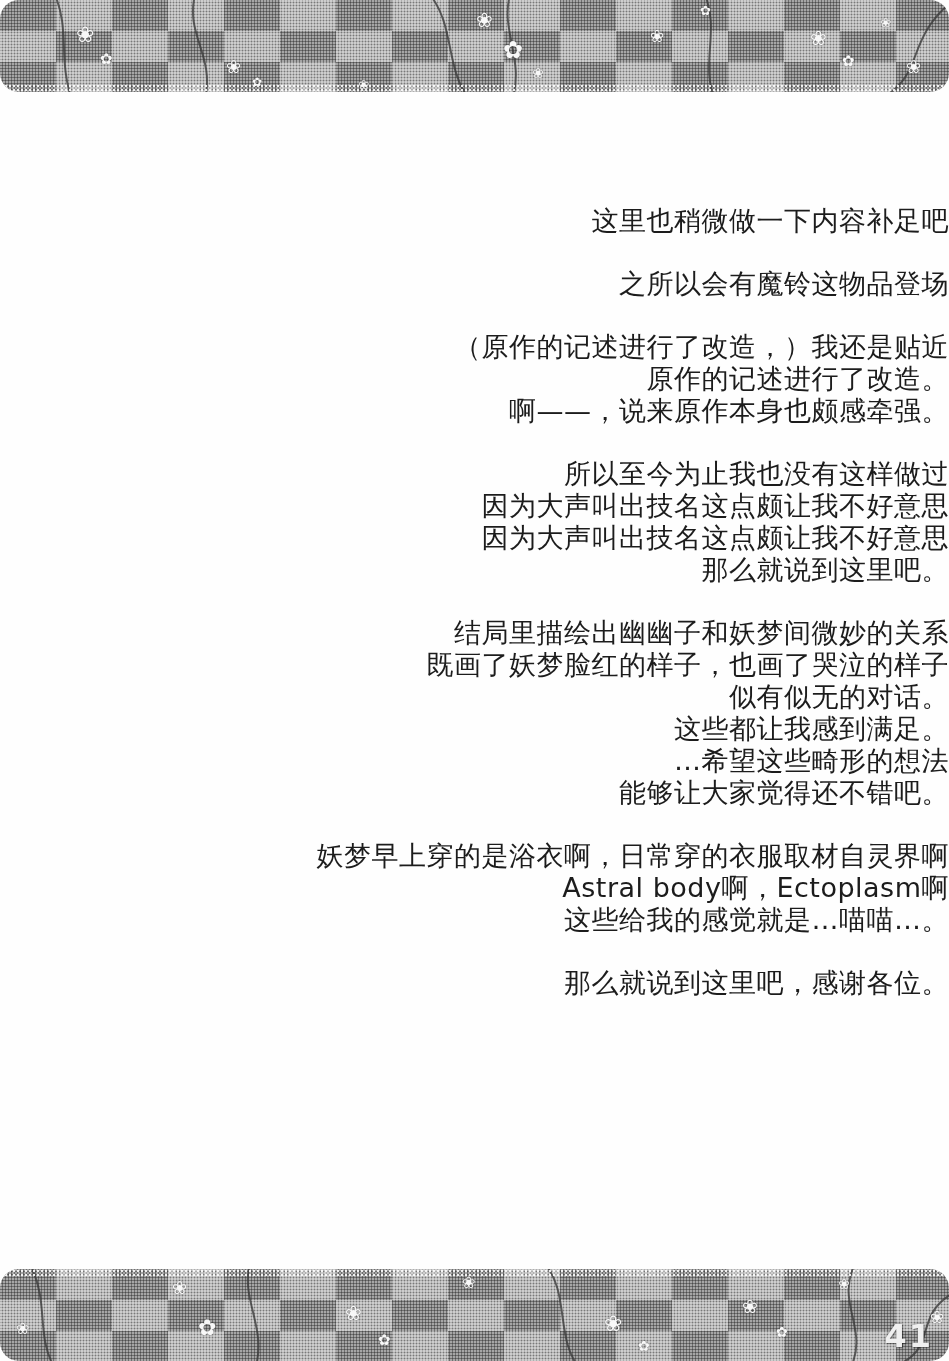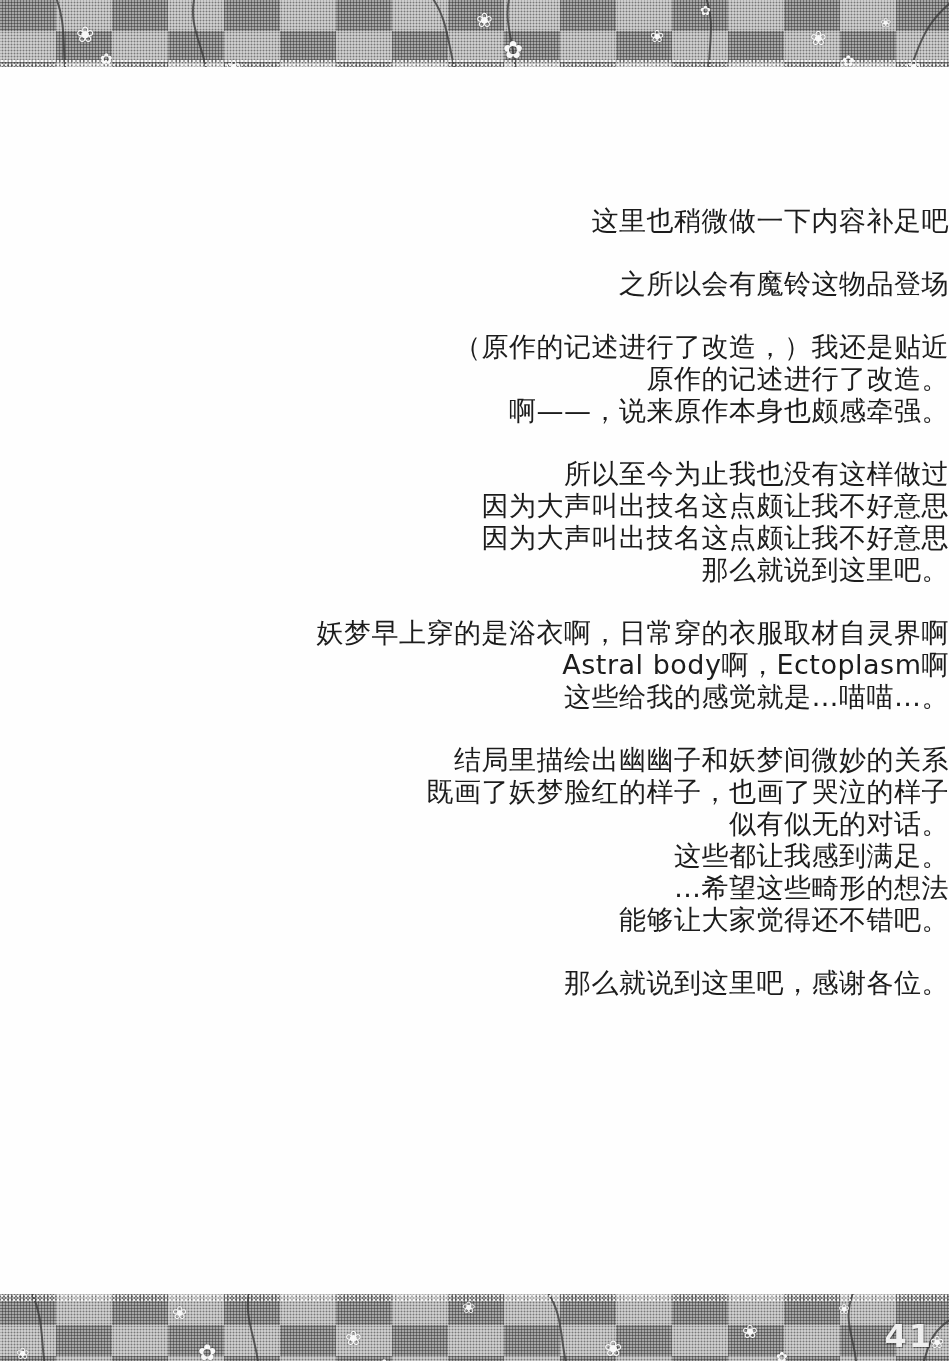--- a/index.html
+++ b/index.html
@@ -16,27 +16,28 @@
     background:var(--paper);
     font-family:"DejaVu Sans","Liberation Sans",sans-serif;
     position:relative;
     overflow:hidden;
   }
   .page{width:949px;height:1361px;position:relative;}
 
   
   .band{
     position:relative;
-    width:949px;height:67px;
+    width:949px;height:92px;
     overflow:hidden;
     background:
       radial-gradient(circle at 1px 1px, rgba(255,255,255,.38) .9px, transparent 1.1px),
       radial-gradient(circle at 2.5px 2.5px, rgba(0,0,0,.30) .8px, transparent 1px),
       repeating-conic-gradient(var(--checker-light) 0% 25%, var(--checker-dark) 0% 50%);
     background-size:3px 3px, 3px 3px, 112px 62px;
+    border-radius:19px;
   }
   .band-top{top:0;}
   .band-bottom{position:absolute;bottom:0;left:0;}
   .band::after{ 
     content:"";position:absolute;left:0;right:0;height:8px;
     background:
       radial-gradient(circle at 2px 2px, var(--paper) 1.2px, transparent 1.4px);
     background-size:4px 4px;
     opacity:.9;
   }
@@ -129,31 +130,31 @@
       <span class="line">原作的记述进行了改造。</span>
       <span class="line">啊——，说来原作本身也颇感牵强。</span>
     </div>
     <div class="para">
       <span class="line">所以至今为止我也没有这样做过</span>
       <span class="line">因为大声叫出技名这点颇让我不好意思</span>
       <span class="line">因为大声叫出技名这点颇让我不好意思</span>
       <span class="line">那么就说到这里吧。</span>
     </div>
     <div class="para">
-      <span class="line">妖梦早上穿的是浴衣啊，日常穿的衣服取材自灵界啊</span>
-      <span class="line">Astral body啊，Ectoplasm啊</span>
-      <span class="line">这些给我的感觉就是…喵喵…。</span>
-    </div>
-    <div class="para">
       <span class="line">结局里描绘出幽幽子和妖梦间微妙的关系</span>
       <span class="line">既画了妖梦脸红的样子，也画了哭泣的样子</span>
       <span class="line">似有似无的对话。</span>
       <span class="line">这些都让我感到满足。</span>
       <span class="line">…希望这些畸形的想法</span>
       <span class="line">能够让大家觉得还不错吧。</span>
+    </div>
+    <div class="para">
+      <span class="line">妖梦早上穿的是浴衣啊，日常穿的衣服取材自灵界啊</span>
+      <span class="line">Astral body啊，Ectoplasm啊</span>
+      <span class="line">这些给我的感觉就是…喵喵…。</span>
     </div>
     <div class="para">
       <span class="line">那么就说到这里吧，感谢各位。</span>
     </div>
   </main>
 
   <div class="band band-bottom">
     <svg class="branches" viewBox="0 0 949 95" preserveAspectRatio="none">
       <g fill="none" stroke="#3c3c3c" stroke-width="2" opacity="0.8">
         <path d="M30,-5 C50,35 35,65 55,100"></path>

